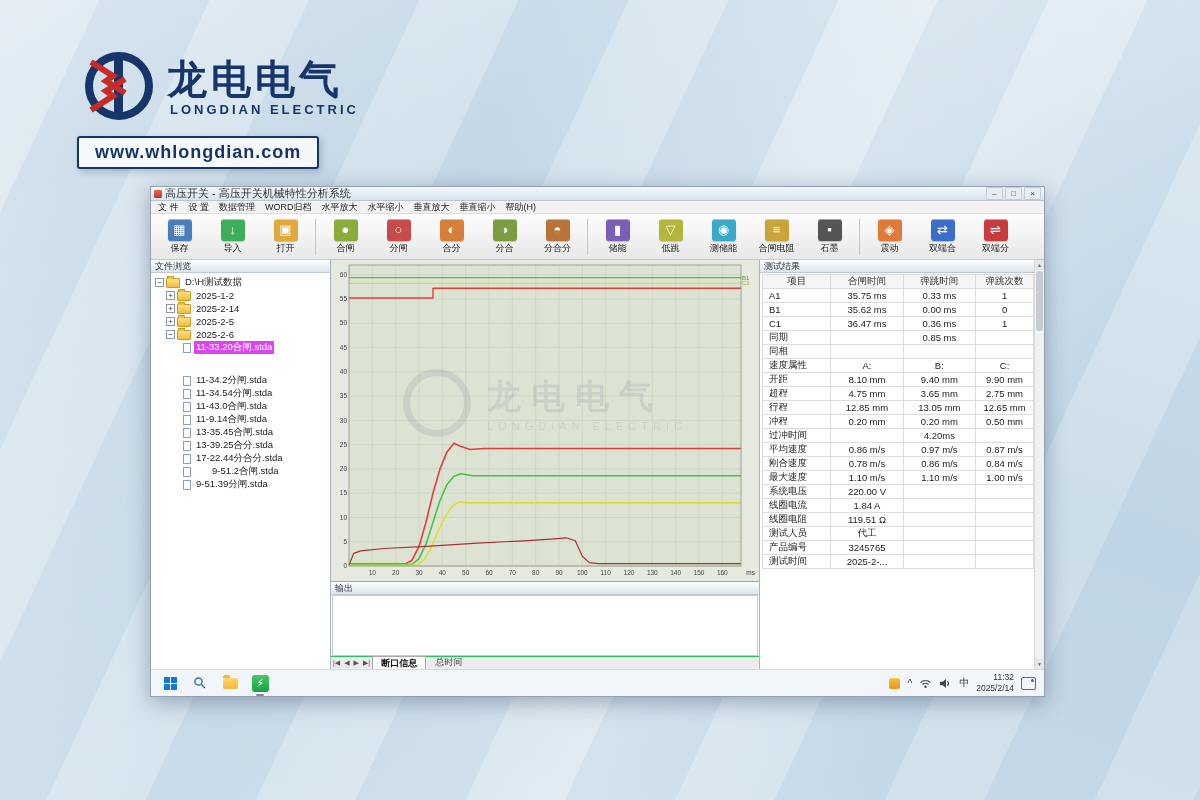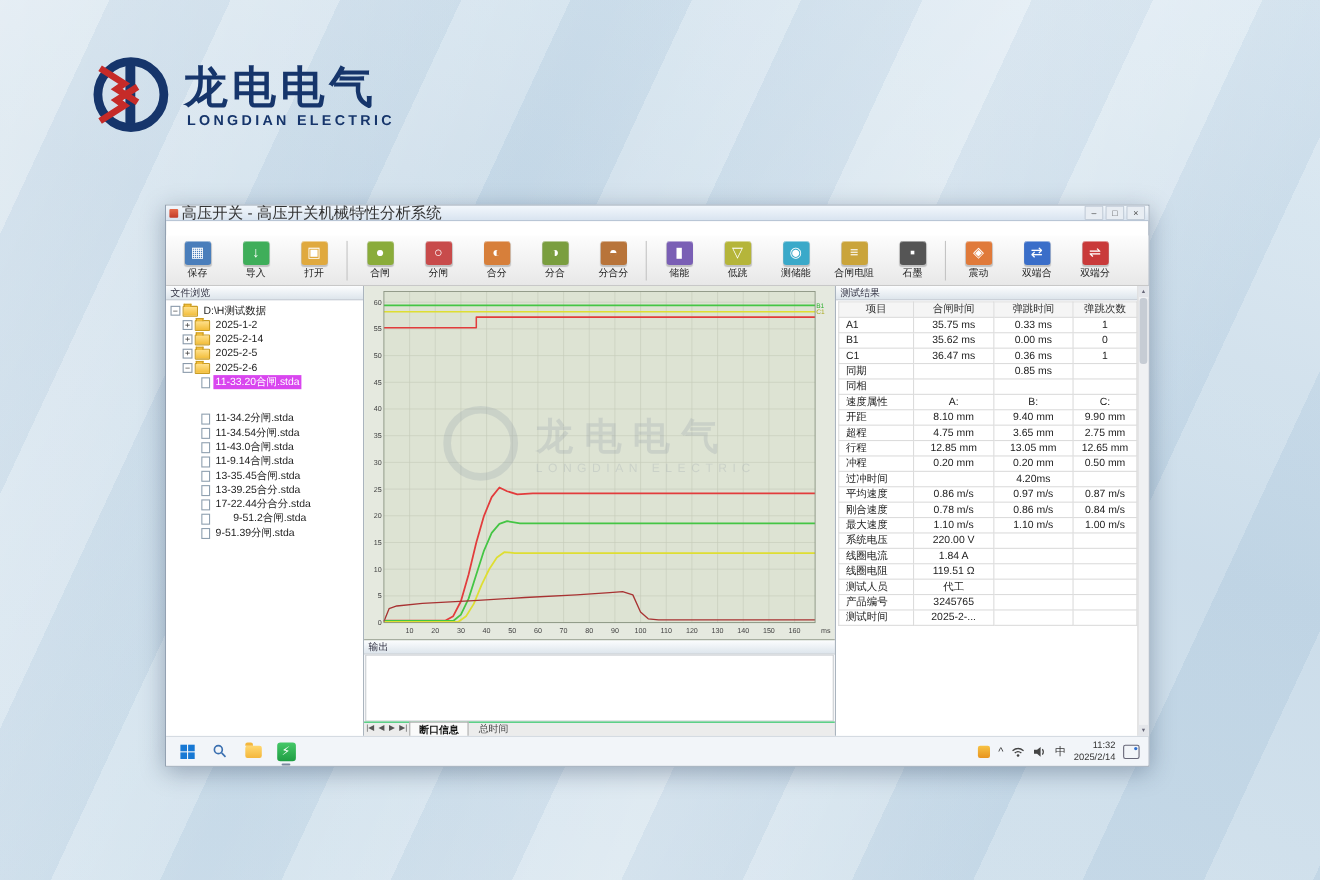--- a/index.html
+++ b/index.html
@@ -16,21 +16,21 @@
   .brand-en{position:absolute;left:95px;top:64px;font-size:13px;font-weight:bold;color:#16356b;letter-spacing:3px;}
   .website-box{position:absolute;left:2px;top:98px;padding:4px 16px;border:2px solid #16356b;border-radius:3px;
     background:rgba(248,251,253,.92);box-shadow:2px 3px 7px rgba(40,60,90,.25);}
   .website-box span{font-size:18px;font-weight:bold;color:#16356b;letter-spacing:1px;}
   
   .screen{position:absolute;left:150px;top:186px;width:895px;height:511px;background:#fff;
     border:1px solid #93a1b1;box-shadow:0 5px 20px rgba(30,50,80,.35);font-size:9px;color:#222;box-sizing:border-box;}
   .titlebar{position:absolute;left:0;top:0;right:0;height:14px;display:flex;align-items:center;padding:0 3px;
     background:linear-gradient(#f2f7fc,#d9e4f0);border-bottom:1px solid #b9c6d6;box-sizing:border-box;}
   .title-icon{width:8px;height:8px;background:linear-gradient(#e66a4a,#c23a28);border-radius:1px;margin-right:3px;}
-  .title-text{font-size:14px;color:#333;white-space:nowrap;}
+  .title-text{font-size:11px;color:#333;white-space:nowrap;}
   .win-controls{margin-left:auto;display:flex;gap:2px;}
   .wbtn{width:15px;height:11px;text-align:center;line-height:11px;font-size:8px;color:#444;background:#e8edf3;border:1px solid #c2ccd8;border-radius:1px;cursor:default;}
   .menubar{position:absolute;left:0;top:14px;right:0;height:13px;display:flex;align-items:center;background:#f2f2f2;
     border-bottom:1px solid #ddd;padding-left:2px;box-sizing:border-box;}
   .menu-item{padding:0 5px;font-size:9px;color:#222;white-space:nowrap;}
   .toolbar{position:absolute;left:0;top:27px;right:0;height:46px;display:flex;align-items:center;
     background:linear-gradient(#fdfdfd,#e8e8e8);border-bottom:1px solid #c8c8c8;padding:0 2px;box-sizing:border-box;}
   .tbtn{width:53px;text-align:center;flex:none;}
   .ticon{width:24px;height:22px;margin:0 auto;border-radius:3px;color:#fff;font-size:13px;line-height:22px;
     box-shadow:inset 0 1px 0 rgba(255,255,255,.45), 0 1px 1px rgba(0,0,0,.2);}
@@ -96,34 +96,48 @@
 
   <div class="logo-block">
     <svg class="logo-mark" width="80" height="80" viewBox="0 0 80 80">
       <circle cx="40" cy="40" r="30" fill="none" stroke="#16356b" stroke-width="8"></circle>
       <rect x="35" y="13" width="9" height="54" fill="#16356b" rx="2"></rect>
       <path d="M12 16 L34 30 L27 35 L46 47" fill="none" stroke="#c62b28" stroke-width="6" stroke-linejoin="miter"></path>
       <path d="M12 64 L34 50 L27 45 L46 33" fill="none" stroke="#c62b28" stroke-width="6" stroke-linejoin="miter"></path>
     </svg>
     <div class="brand-cn">龙电电气</div>
     <div class="brand-en">LONGDIAN ELECTRIC</div>
+    <div class="website-box">
+      <span>www.whlongdian.com</span>
+    </div>
   </div>
 
   <div class="screen">
 
     <div class="titlebar">
       <span class="title-icon"></span>
       <span class="title-text">高压开关 - 高压开关机械特性分析系统</span>
       <span class="win-controls">
         <span class="wbtn">–</span>
         <span class="wbtn">□</span>
         <span class="wbtn">×</span>
       </span>
     </div>
 
+    <div class="menubar" id="menu-bar">
+        <span class="menu-item">文 件</span>
+        <span class="menu-item">设 置</span>
+        <span class="menu-item">数据管理</span>
+        <span class="menu-item">WORD归档</span>
+        <span class="menu-item">水平放大</span>
+        <span class="menu-item">水平缩小</span>
+        <span class="menu-item">垂直放大</span>
+        <span class="menu-item">垂直缩小</span>
+        <span class="menu-item">帮助(H)</span>
+      </div>
     <div class="toolbar" id="toolbar">
         <div class="tbtn">
           <div class="ticon" style="background: linear-gradient(rgb(74, 126, 187), rgb(74, 126, 187)) rgb(74, 126, 187);">▦</div>
           <div class="tlabel">保存</div>
         </div>
         <div class="tbtn">
           <div class="ticon" style="background: linear-gradient(rgb(63, 174, 90), rgb(63, 174, 90)) rgb(63, 174, 90);">↓</div>
           <div class="tlabel">导入</div>
         </div>
         <div class="tbtn">

